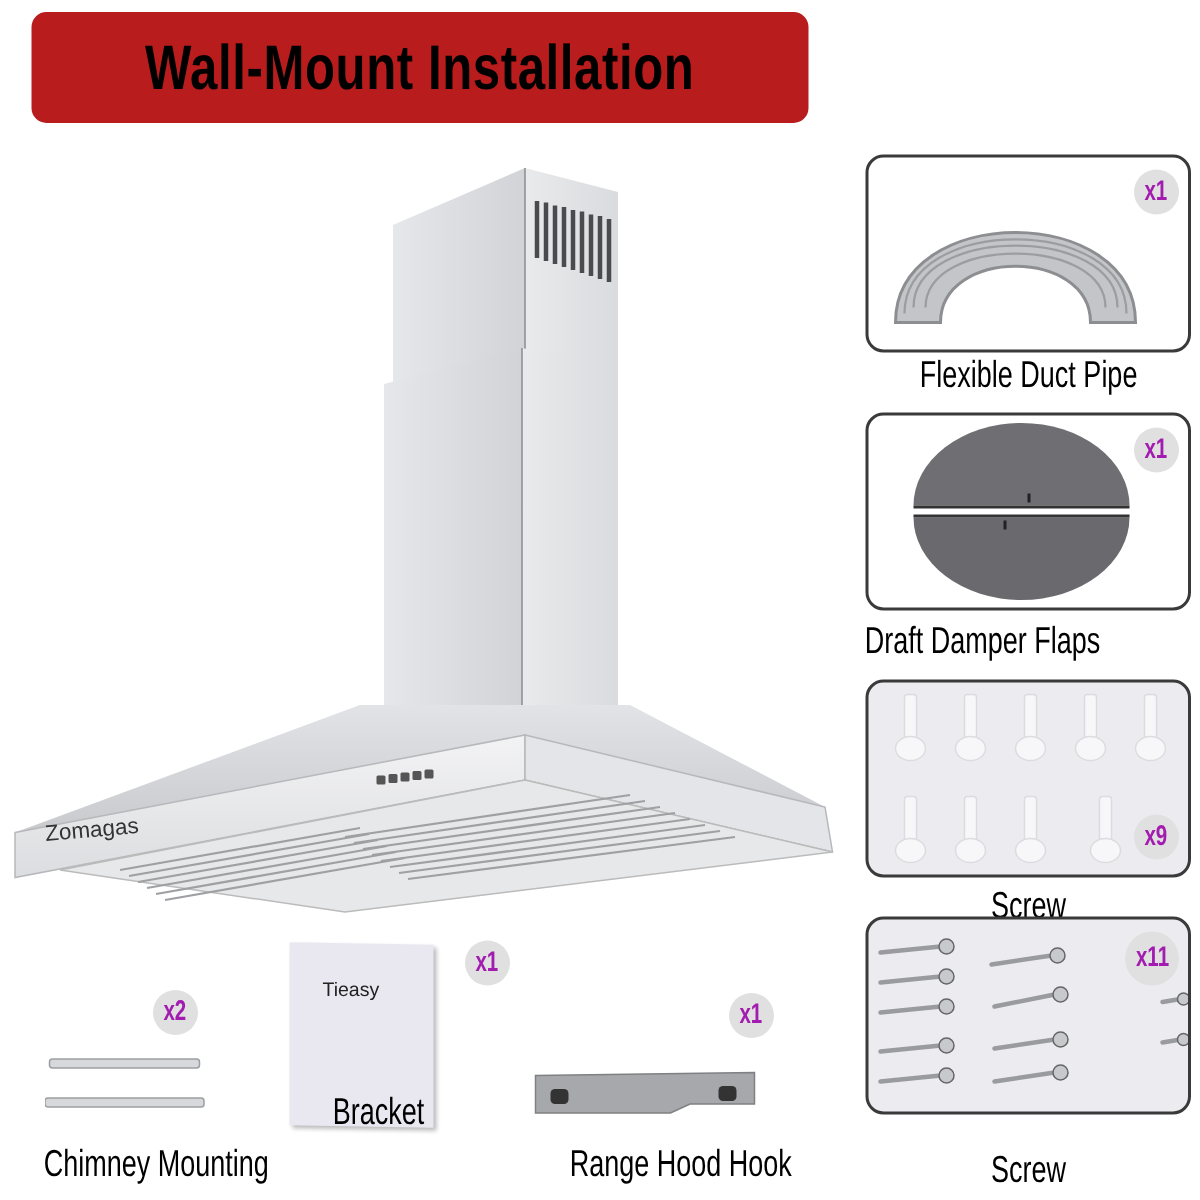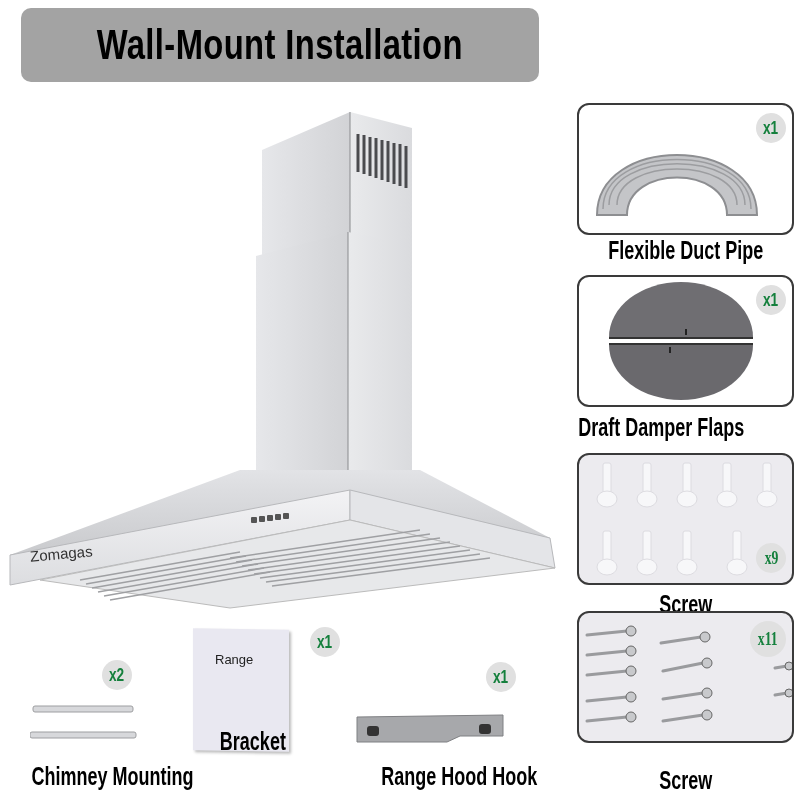--- a/index.html
+++ b/index.html
@@ -1,23 +1,23 @@
 <!DOCTYPE html>
 <html><head>
 <meta charset="utf-8">
 <style>
   html,body{margin:0;padding:0;background:#fff;}
   body{width:800px;height:800px;position:relative;overflow:hidden;font-family:"Liberation Sans",sans-serif;}
-  .title-box{position:absolute;left:21px;top:8px;width:518px;height:74px;background:#a3a3a3;border-radius:10px;display:flex;align-items:center;justify-content:center;}
+  .title-box{position:absolute;left:21px;top:8px;width:518px;height:74px;background:#b91c1c;border-radius:10px;display:flex;align-items:center;justify-content:center;}
   .title-box h1{margin:0;font-family:"Liberation Sans",sans-serif;font-weight:bold;font-size:42px;color:#000;transform:scaleX(0.78);letter-spacing:0.5px;white-space:nowrap;}
   .panel{position:absolute;left:577px;width:217px;height:132px;border:2px solid #3a3a3a;border-radius:12px;background:#fff;overflow:hidden;box-sizing:border-box;}
-  .panel.grey{background:#ecebef;font-family:Liberation Serif, serif;}
-  .badge{position:absolute;width:30px;height:30px;border-radius:50%;background:#e0e0e0;display:flex;align-items:center;justify-content:center;font-weight:bold;font-size:19px;color:#15803d;}
+  .panel.grey{background:#ecebef;}
+  .badge{position:absolute;width:30px;height:30px;border-radius:50%;background:#e0e0e0;display:flex;align-items:center;justify-content:center;font-weight:bold;font-size:19px;color:#a21caf;}
   .badge span{display:inline-block;transform:scaleX(0.72);white-space:nowrap;}
-  .label{position:absolute;font-weight:bold;color:#000;font-size:25px;white-space:nowrap;text-align:center;}
+  .label{position:absolute;font-weight:normal;color:#000;font-size:25px;white-space:nowrap;text-align:center;}
   .label span{display:inline-block;transform:scaleX(0.72);}
   .hood{position:absolute;left:0;top:100px;width:560px;height:520px;}
   .brand{position:absolute;left:30px;top:545px;font-size:15px;color:#333;transform:rotate(-5deg);}
   .tieasy{position:absolute;left:215px;top:652px;font-size:13px;color:#222;}
 </style>
 </head>
 <body>
 
 <div class="title-box">
   <h1>Wall-Mount Installation</h1>
@@ -192,21 +192,21 @@
 <div class="badge" style="left:102px;top:660px">
     <span>x2</span>
   </div>
 <svg style="position:absolute;left:30px;top:702px" width="110" height="40">
   <rect x="3" y="4" width="100" height="6" rx="2" fill="#d7d8db" stroke="#9d9ea1"></rect>
   <rect x="0" y="30" width="106" height="6" rx="2" fill="#d7d8db" stroke="#9d9ea1"></rect>
 </svg>
 <div class="label" style="left:0px;top:762px;width:195px"><span>Chimney Mounting</span></div>
 
 <div style="position:absolute;left:193px;top:629px;width:96px;height:122px;background:#e9e8f1;transform:skewY(1deg);box-shadow:2px 2px 3px #bbb;"></div>
-<div class="tieasy">Range</div>
+<div class="tieasy">Tieasy</div>
 <div class="badge" style="left:310px;top:627px">
     <span>x1</span>
   </div>
 <div class="label" style="left:200px;top:727px;width:105px"><span>Bracket</span></div>
 
 <div class="badge" style="left:486px;top:662px">
     <span>x1</span>
   </div>
 <svg style="position:absolute;left:355px;top:712px" width="160" height="35">
   <path d="M2,5 L148,3 L148,24 L105,24 L92,30 L2,30 Z" fill="#a7a8ab" stroke="#7f8083"></path>

